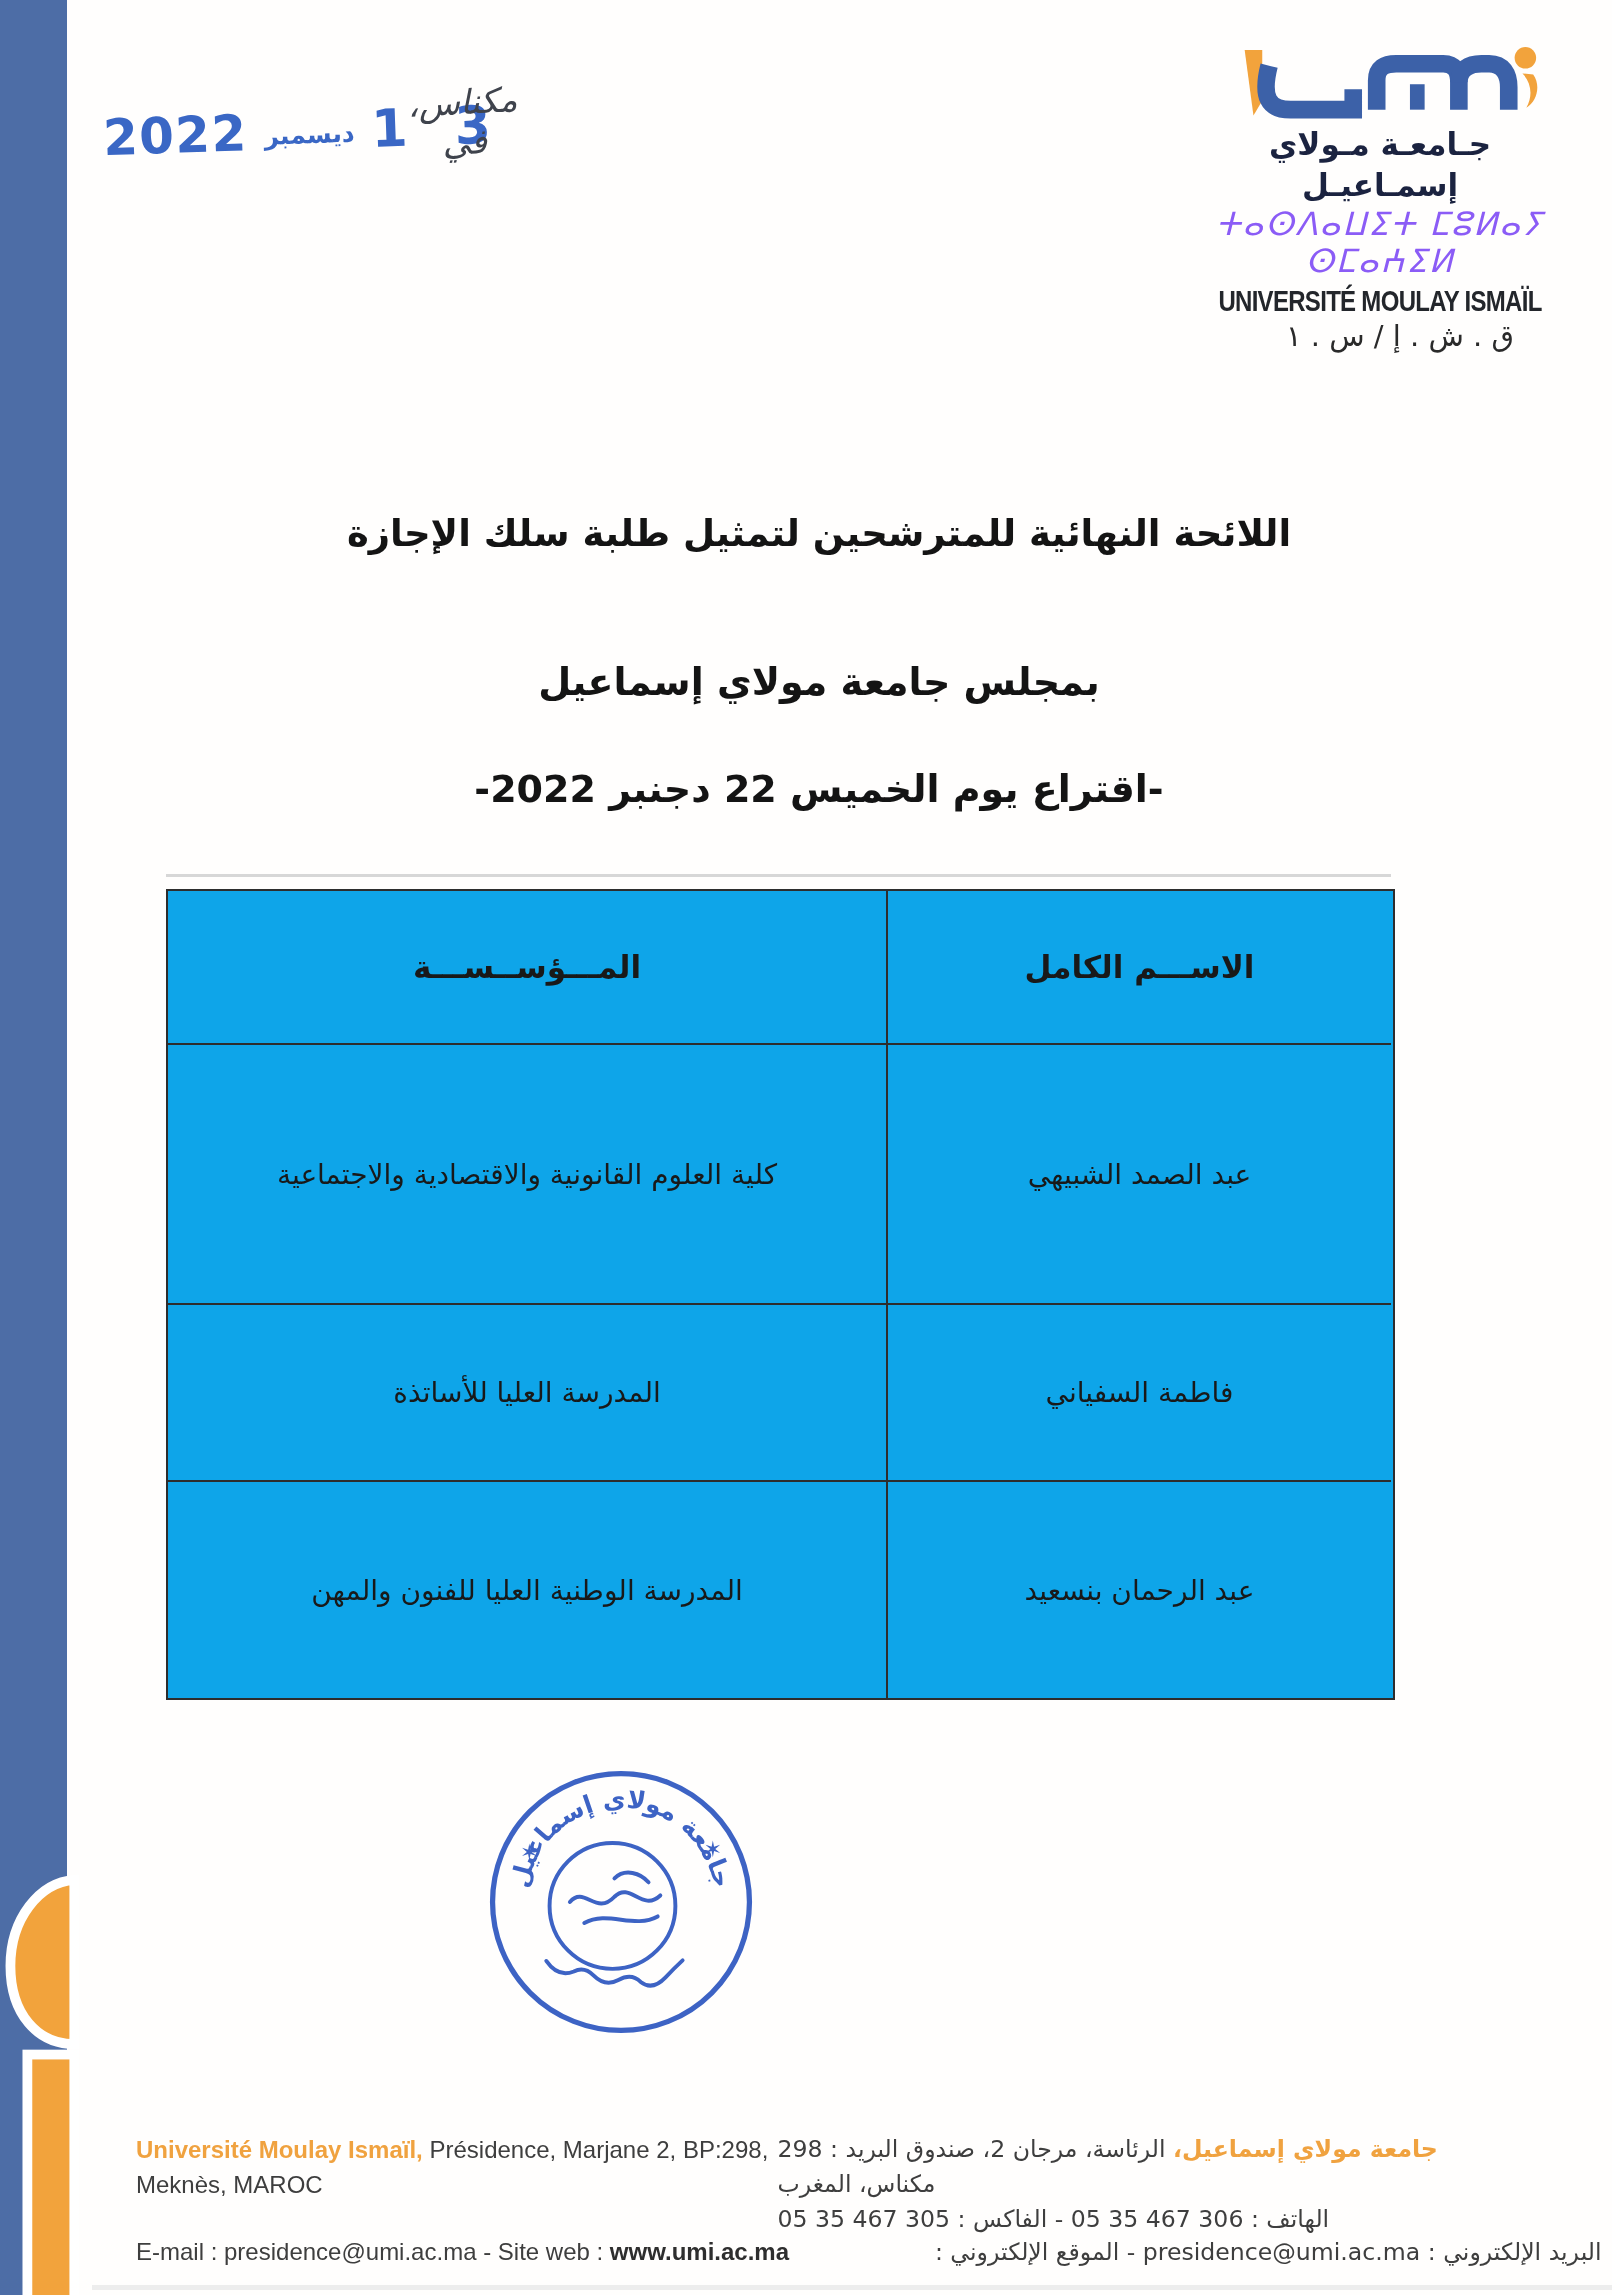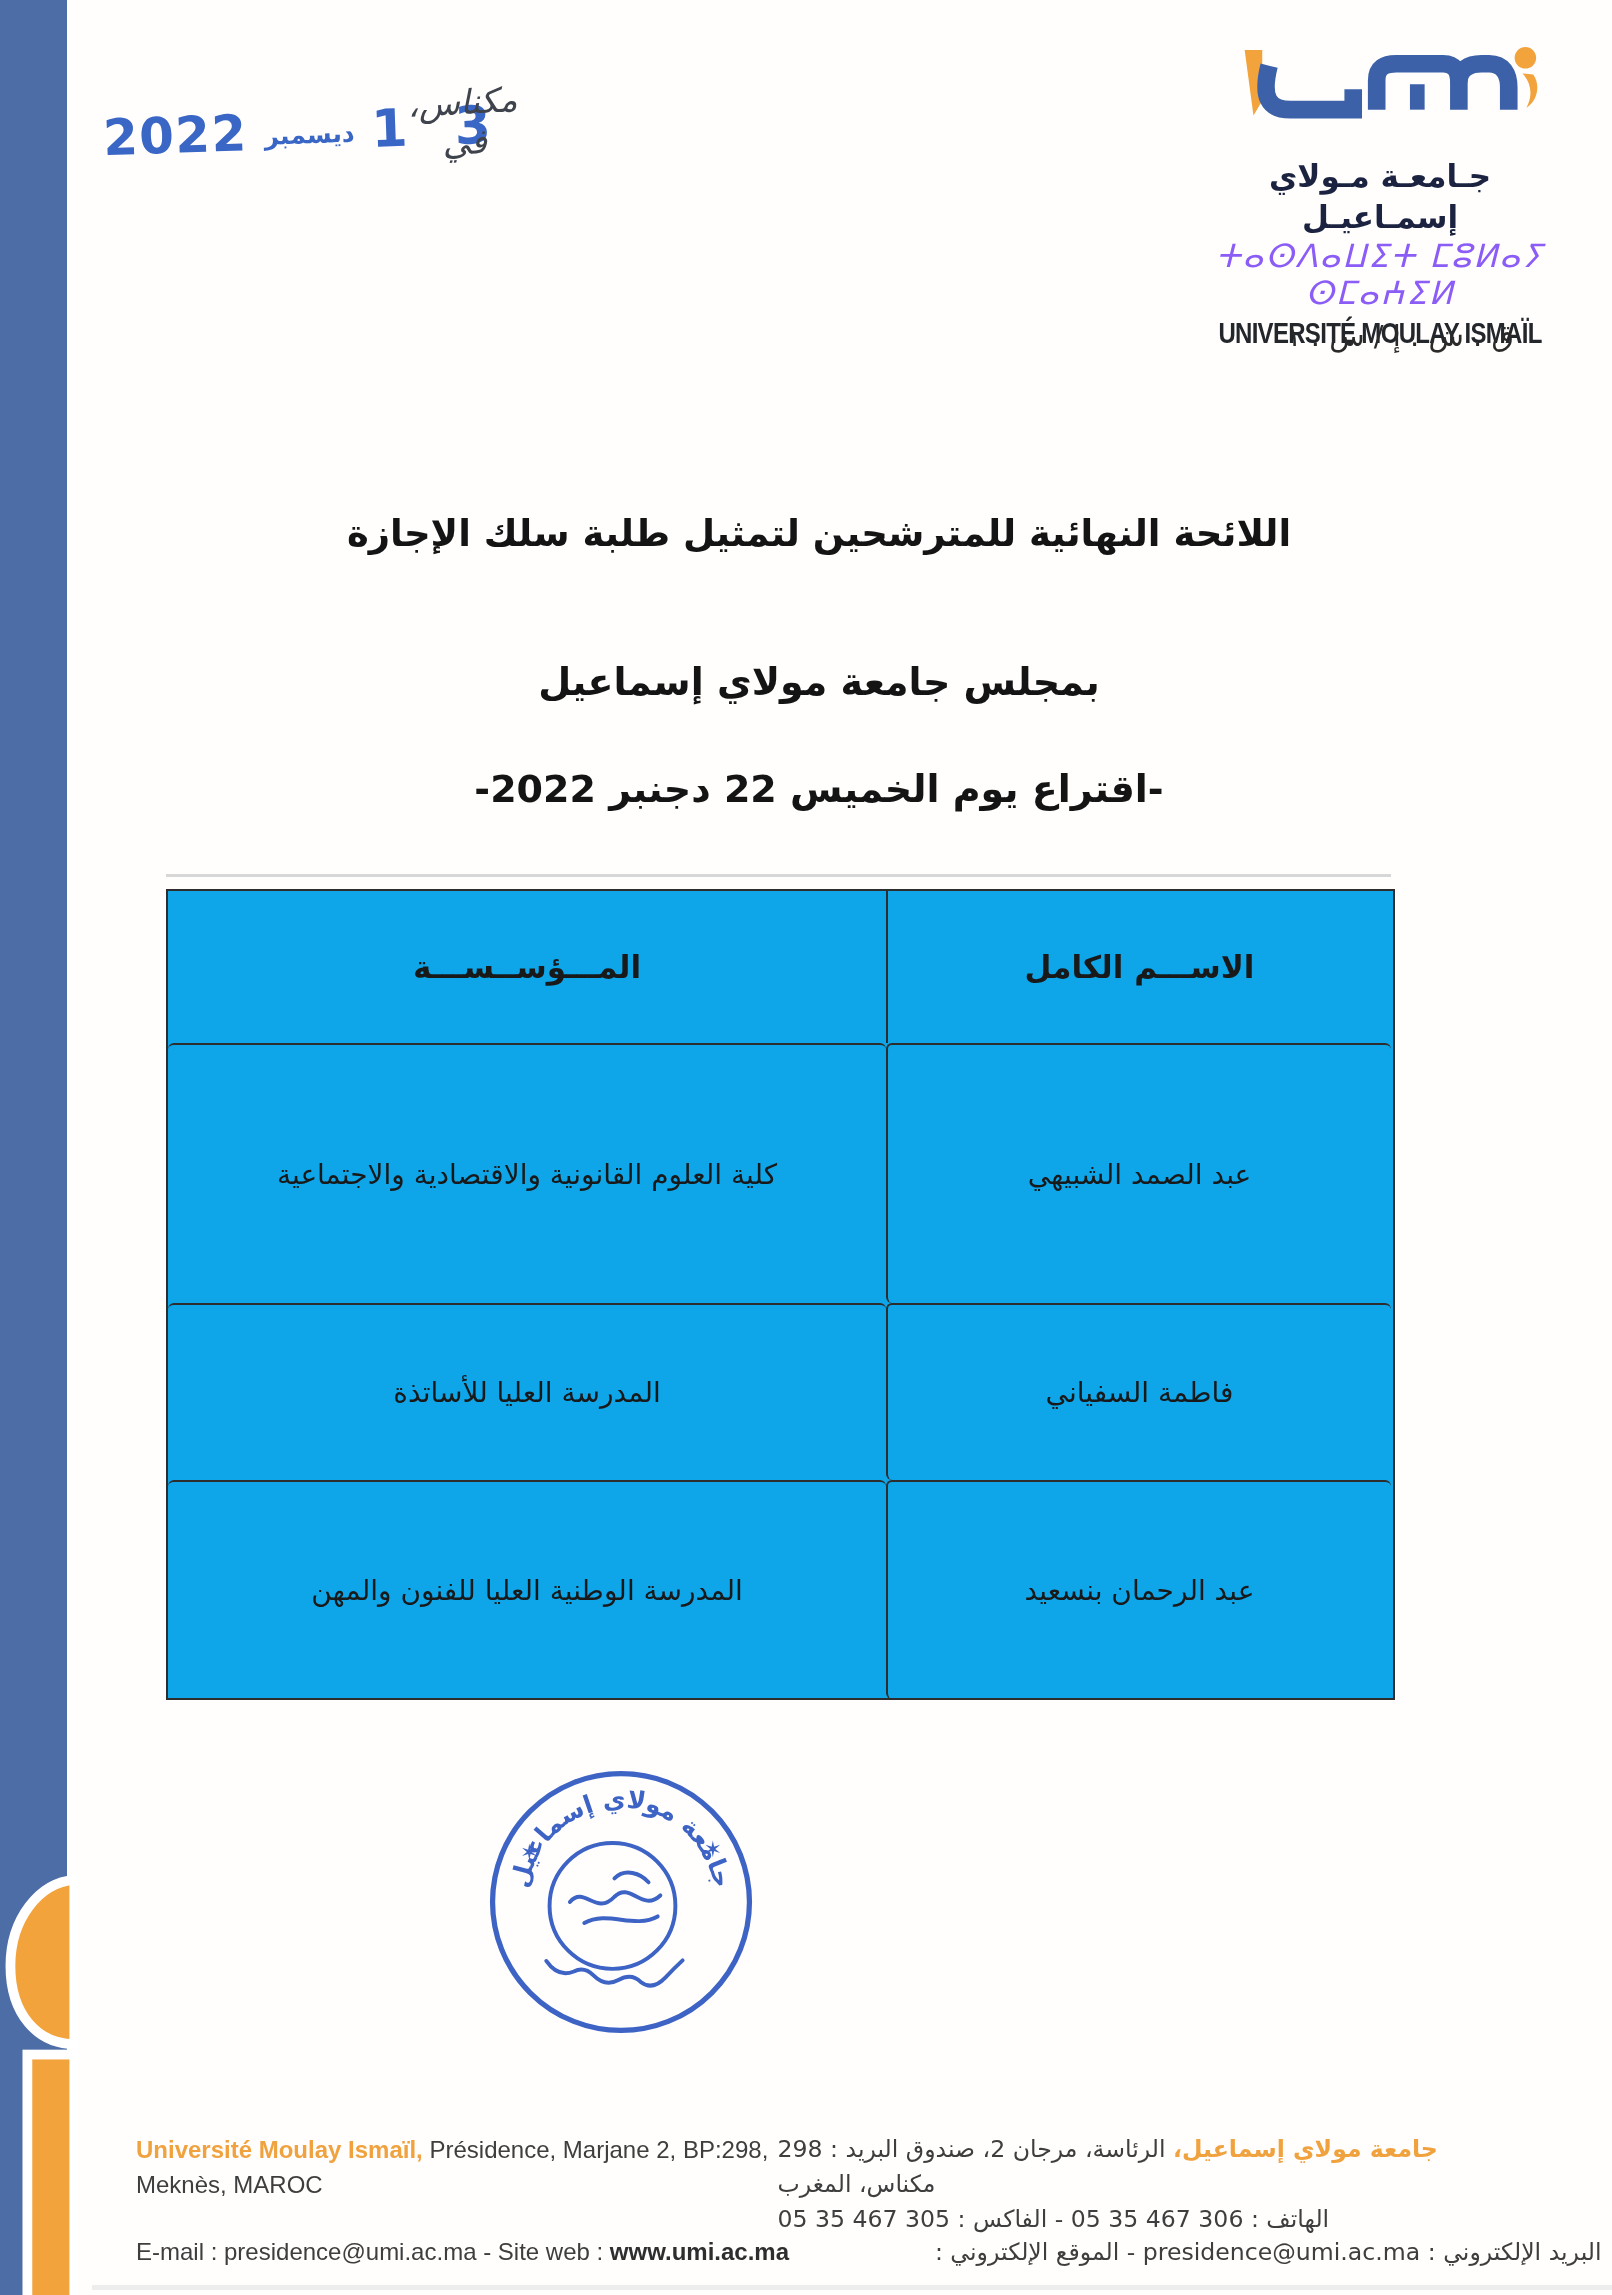--- a/index.html
+++ b/index.html
@@ -18,21 +18,21 @@
   }
   .date-year{font-size:50px;font-weight:bold;letter-spacing:1.3px;}
   .date-month{font-size:25px;font-weight:bold;padding-top:6.5px;}
   .date-day{font-size:52px;font-weight:bold;letter-spacing:14.4px;}
   .hand-date{
     position:absolute;left:385px;top:82px;width:157px;text-align:center;
     font-size:34px;font-style:italic;color:#3f434c;transform:rotate(-3deg);
   }
   
   .logo-mark{position:absolute;left:1229px;top:46px;width:313px;height:98px;}
-  .logo-text{position:absolute;left:1197px;top:156px;width:366px;text-align:center;}
+  .logo-text{position:absolute;left:1197px;top:124px;width:366px;text-align:center;}
   .logo-ar{font-size:31px;font-weight:bold;color:#1b2340;line-height:41px;}
   .logo-tif{font-size:32px;color:#8b5cf6;line-height:37px;letter-spacing:2px;font-style:italic;}
   .logo-fr{font-family:"Liberation Sans",sans-serif;font-size:24px;font-weight:600;color:#23262b;
            letter-spacing:-0.7px;transform:scaleY(1.22);transform-origin:top center;margin-top:3.9px;}
   
   .ref{position:absolute;left:1269px;top:319px;width:262px;text-align:center;
        font-size:29px;color:#2a2a2a;}
   
   .heading{position:absolute;left:204px;width:1230px;text-align:center;color:#141414;font-weight:bold;}
   .title{top:512px;font-size:37px;}
@@ -42,21 +42,21 @@
   .pre-table-line{position:absolute;left:166px;top:874px;width:1225px;height:2.6px;background:#c9c9c9;opacity:.75;}
   .table{
     position:absolute;left:166px;top:889px;width:1225px;height:807px;
     display:grid;grid-template-columns:718px 505px;grid-template-rows:152px 260px 177px 219px;
     border:2.6px solid #2d2d2d;background:#0ea5e9;
   }
   .cell{display:flex;align-items:center;justify-content:center;text-align:center;
         font-size:28px;color:#191919;padding:0 19.6px;}
   .cell.head{font-size:31px;font-weight:bold;}
   .col2{border-left:2.6px solid #2d2d2d;}
-  .rown{border-top:2.6px solid #2d2d2d;border-radius:6px;}
+  .rown{border-top:2.6px solid #2d2d2d;}
   
   .stamp-svg{position:absolute;left:486px;top:1767px;width:270px;height:270px;opacity:.92;}
   
   .footer-fr{position:absolute;left:136px;top:2132px;width:720px;
              font-family:"Liberation Sans",sans-serif;font-size:24px;line-height:35px;color:#3e3e3e;}
   .footer-ar{position:absolute;right:10.5px;top:2132px;width:824px;text-align:left;
              font-size:23.6px;line-height:35px;color:#3e3e3e;}
   .org-orange{color:#f0a23f;font-weight:bold;margin-top:36px;}
   .footer-line4{position:absolute;left:136px;right:10.5px;top:2238px;display:flex;
                 justify-content:space-between;align-items:baseline;

